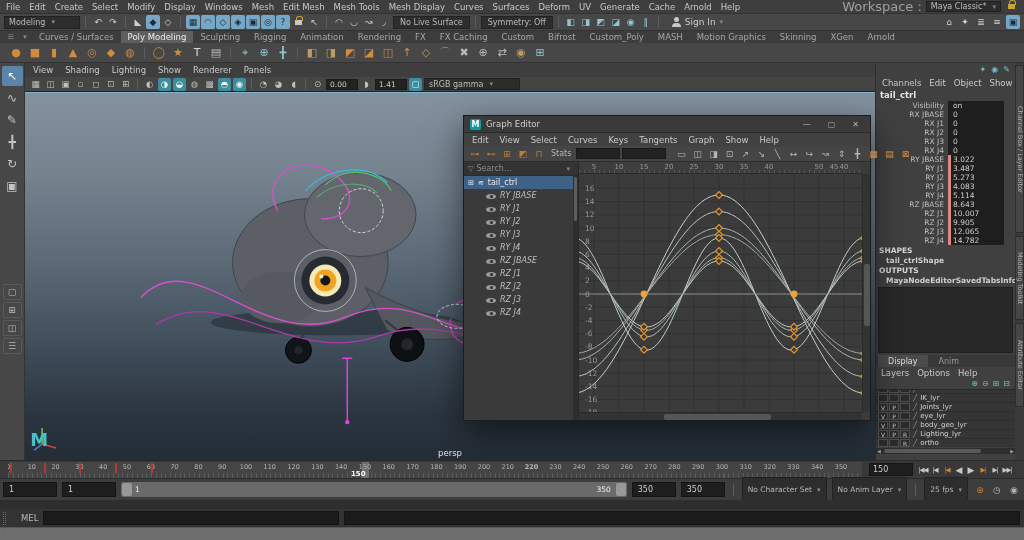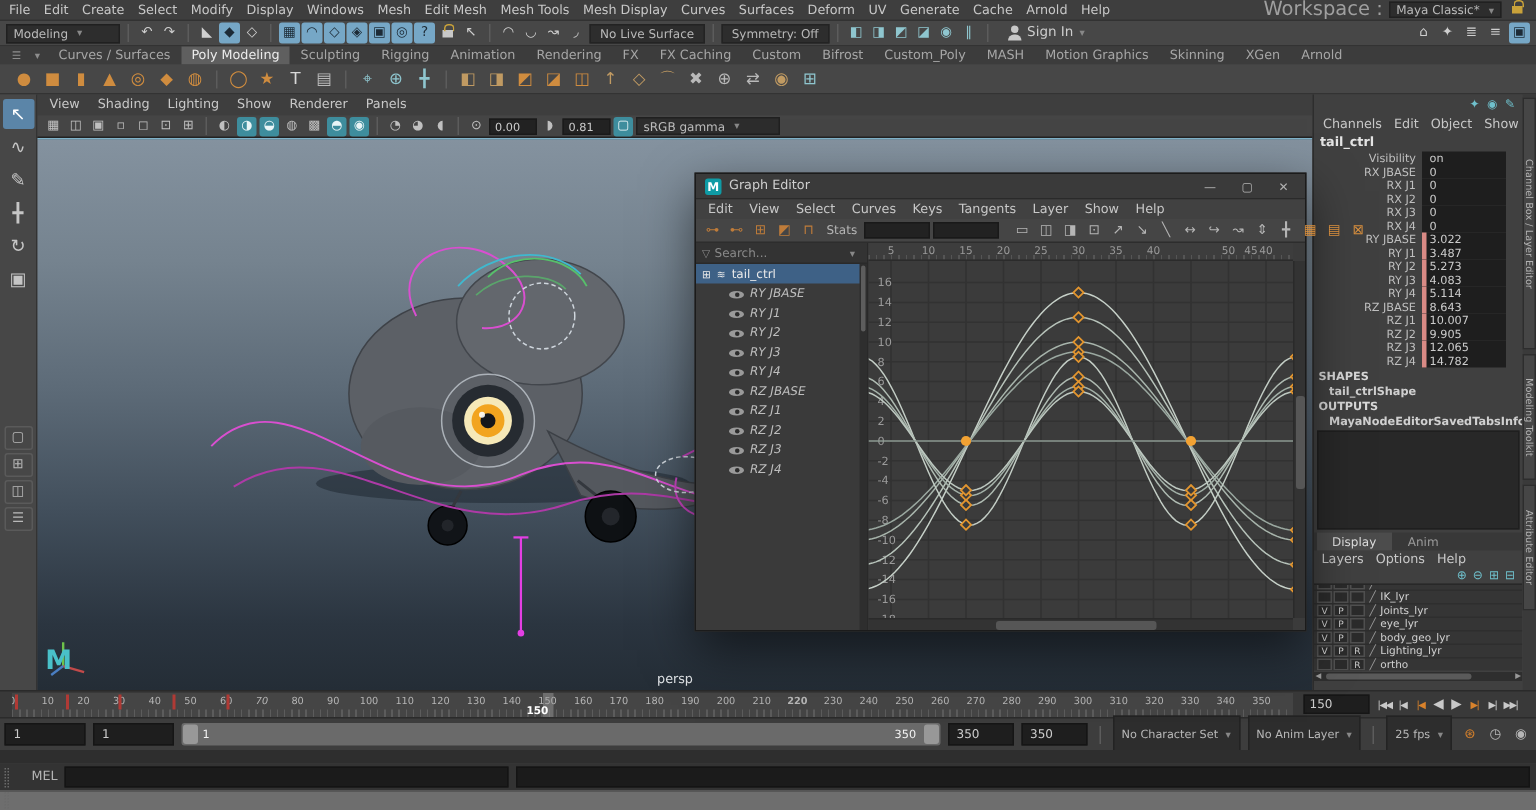--- a/index.html
+++ b/index.html
@@ -362,21 +362,21 @@
         <span class="vpicon">◕</span>
         <span class="vpicon">◖</span>
         <span class="sep"></span>
         <span class="vpicon">⊙</span>
       </span>
     <div class="vpfld">
         <span>0.00</span>
       </div>
     <span class="vpicon">◗</span>
     <div class="vpfld">
-        <span>0.81</span>
+        <span>1.41</span>
       </div>
     <span class="vpicon on">▢</span>
     <div class="selbox" style="width:96px;height:12px">
         <span>sRGB gamma</span>
       </div>
   </div>
   <div class="view3d">
     <svg class="creature" viewBox="0 0 850 368">
 
       <ellipse cx="310" cy="230" rx="125" ry="13" fill="#1f2831" opacity="0.55"></ellipse>
@@ -453,21 +453,21 @@
         <span>✕</span>
       </span>
   </div>
   <div class="gw-menus" id="gw-menus">
       <span class="mi">Edit</span>
       <span class="mi">View</span>
       <span class="mi">Select</span>
       <span class="mi">Curves</span>
       <span class="mi">Keys</span>
       <span class="mi">Tangents</span>
-      <span class="mi">Layer</span>
+      <span class="mi">Graph</span>
       <span class="mi">Show</span>
       <span class="mi">Help</span>
     </div>
   <div class="gw-toolbar">
     <span id="gw-tbl" style="display:flex;gap:2px">
         <span class="gticon" style="color: rgb(191, 124, 58);">⊶</span>
         <span class="gticon" style="color: rgb(191, 124, 58);">⊷</span>
         <span class="gticon" style="color: rgb(191, 124, 58);">⊞</span>
         <span class="gticon" style="color: rgb(191, 124, 58);">◩</span>
         <span class="gticon" style="color: rgb(191, 124, 58);">⊓</span>

